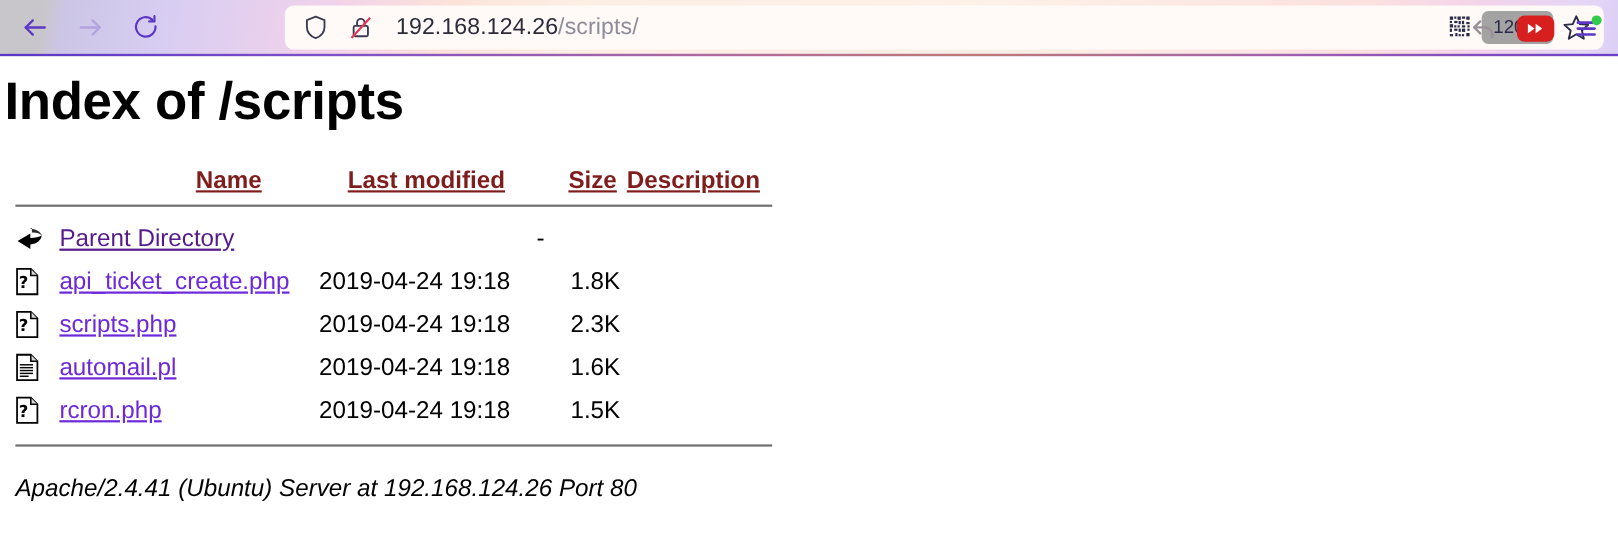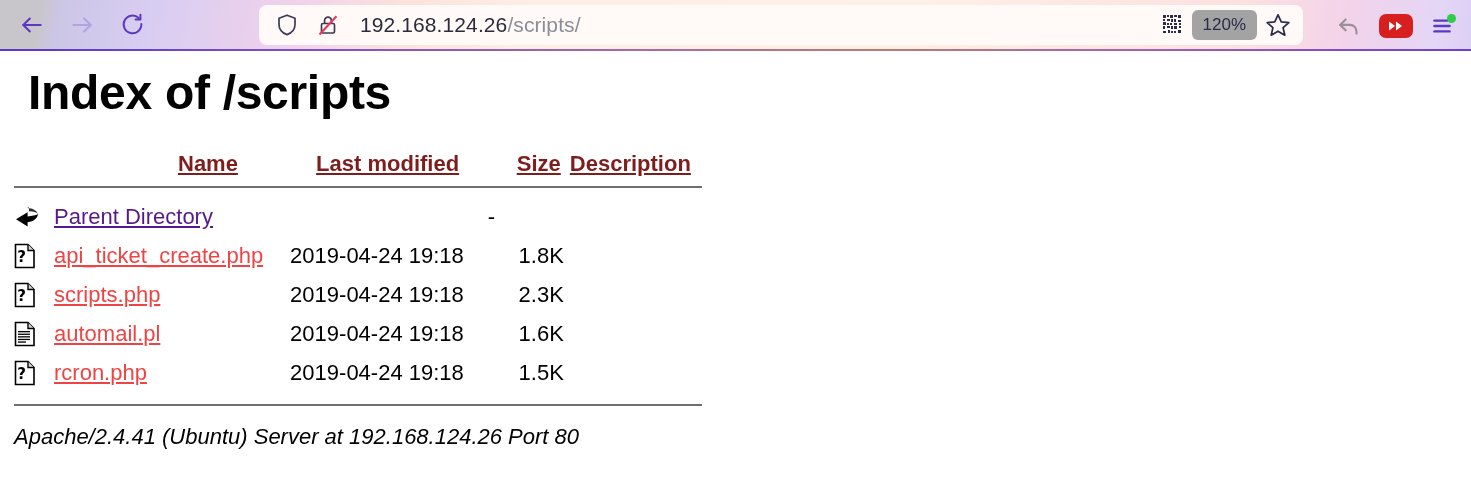--- a/index.html
+++ b/index.html
@@ -57,21 +57,21 @@
 
   .back-btn  { margin-left: 10px; }
   .fwd-btn   { margin-left: 6px; }
   .reload-btn{ margin-left: 6px; }
 
   
   .urlbar {
     position: absolute;
     left: 259px;
     top: 5px;
-    width: 1044px;
+    width: 1199px;
     height: 40px;
     background: #fffaf7;
     border-radius: 8px;
     display: flex;
     align-items: center;
   }
   .shield-icon { margin-left: 17px; display: flex; }
   .lock-icon   { margin-left: 18px; display: flex; }
   .url-text {
     margin-left: 20px;
@@ -140,21 +140,21 @@
   }
 
   
   .page {
     position: relative;
     padding: 0;
   }
   h1.page-title {
     margin: 0;
     position: absolute;
-    left: 28px;
+    left: 4px;
     top: 14px;
     font-size: 48px;
     font-weight: bold;
     color: #000;
     letter-spacing: -0.3px;
     font-family: "Liberation Sans", sans-serif;
   }
 
   .listing {
     position: absolute;
@@ -200,39 +200,39 @@
     height: 2px;
     width: 688px;
     background: #6f6f6f;
     margin-left: 14px;
     margin-top: 9px;
     margin-bottom: 9px;
   }
   .rule.bottom { margin-top: 12px; margin-bottom: 10px;}
 
   a.file-link {
-    color: #ef4444;
+    color: #6d28d9;
   }
   a.parent-link {
     color: #551a8b;
     text-decoration: underline;
     margin-top: 36px;
   }
   .row-cell { height: 39px; }
   .dash-cell {
     text-align: left;
     padding-left: 0 !important;
   }
 
   .footer {
     font-style: italic;
     font-size: 22px;
     color: #000;
     margin-left: 14px;
-    margin-top: 8px;
+    margin-top: 15px;
     white-space: nowrap;
     font-family: "Liberation Sans", sans-serif;
   }
   .icon-cell svg { display: block; }
 </style>
 </head>
 <body>
 
 <div class="toolbar">
 

